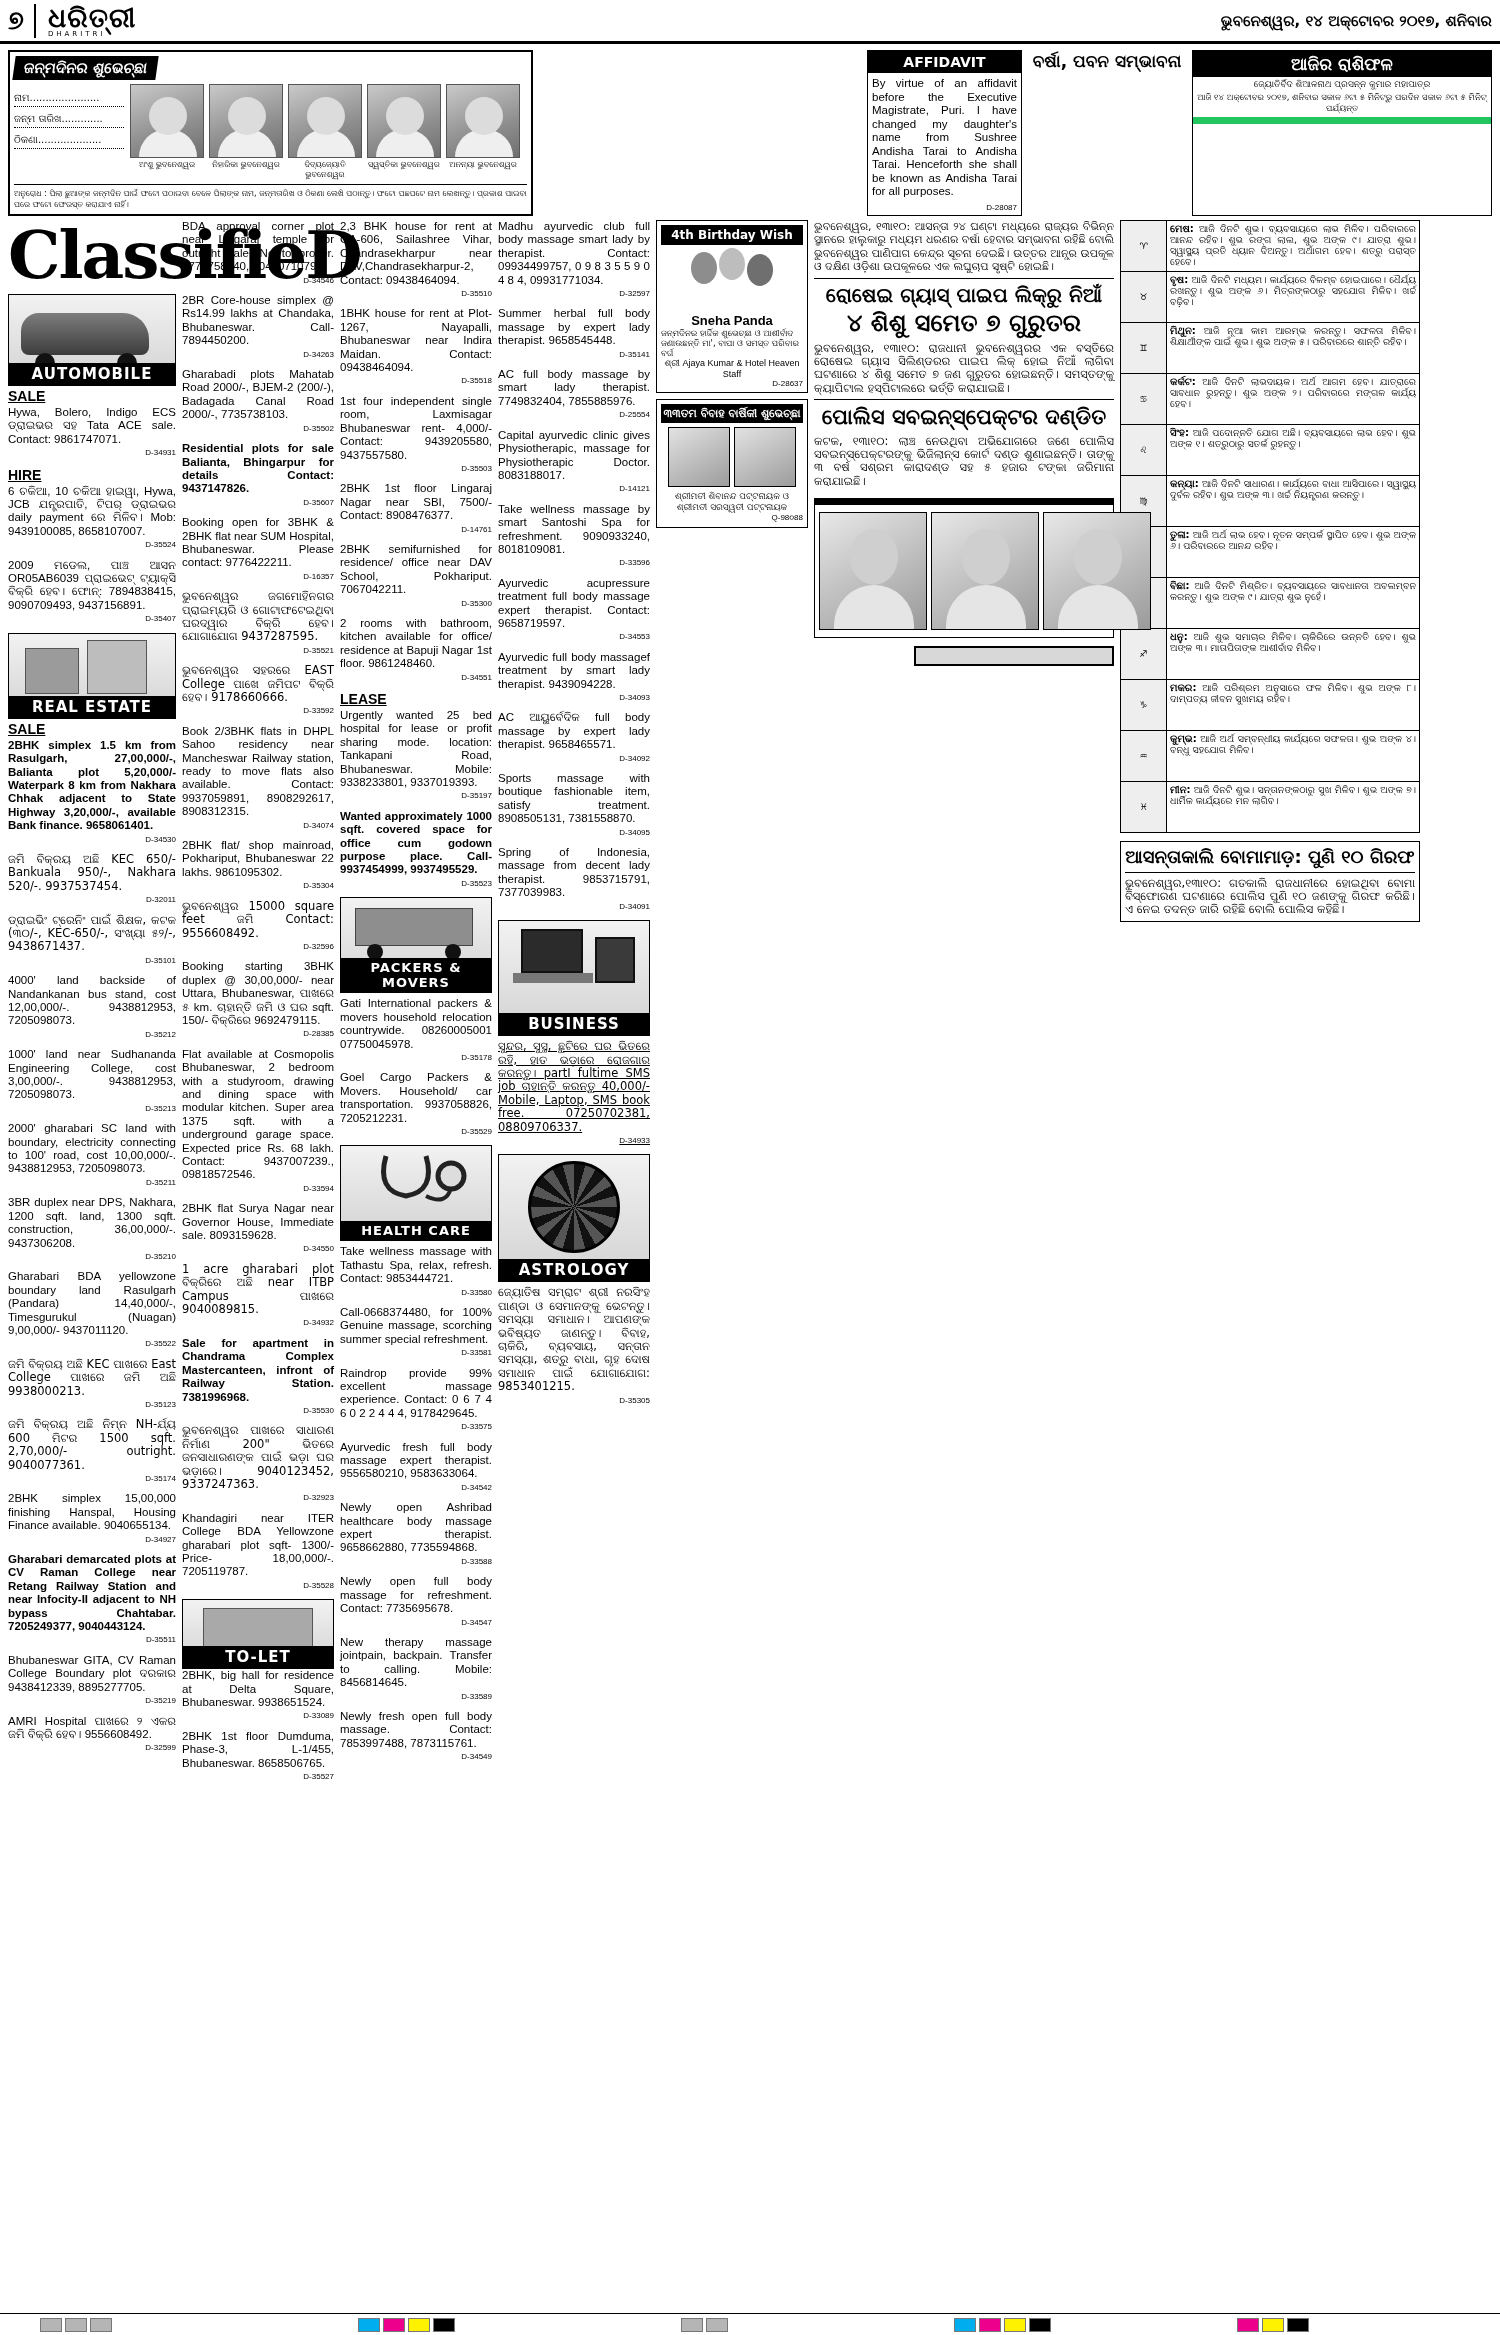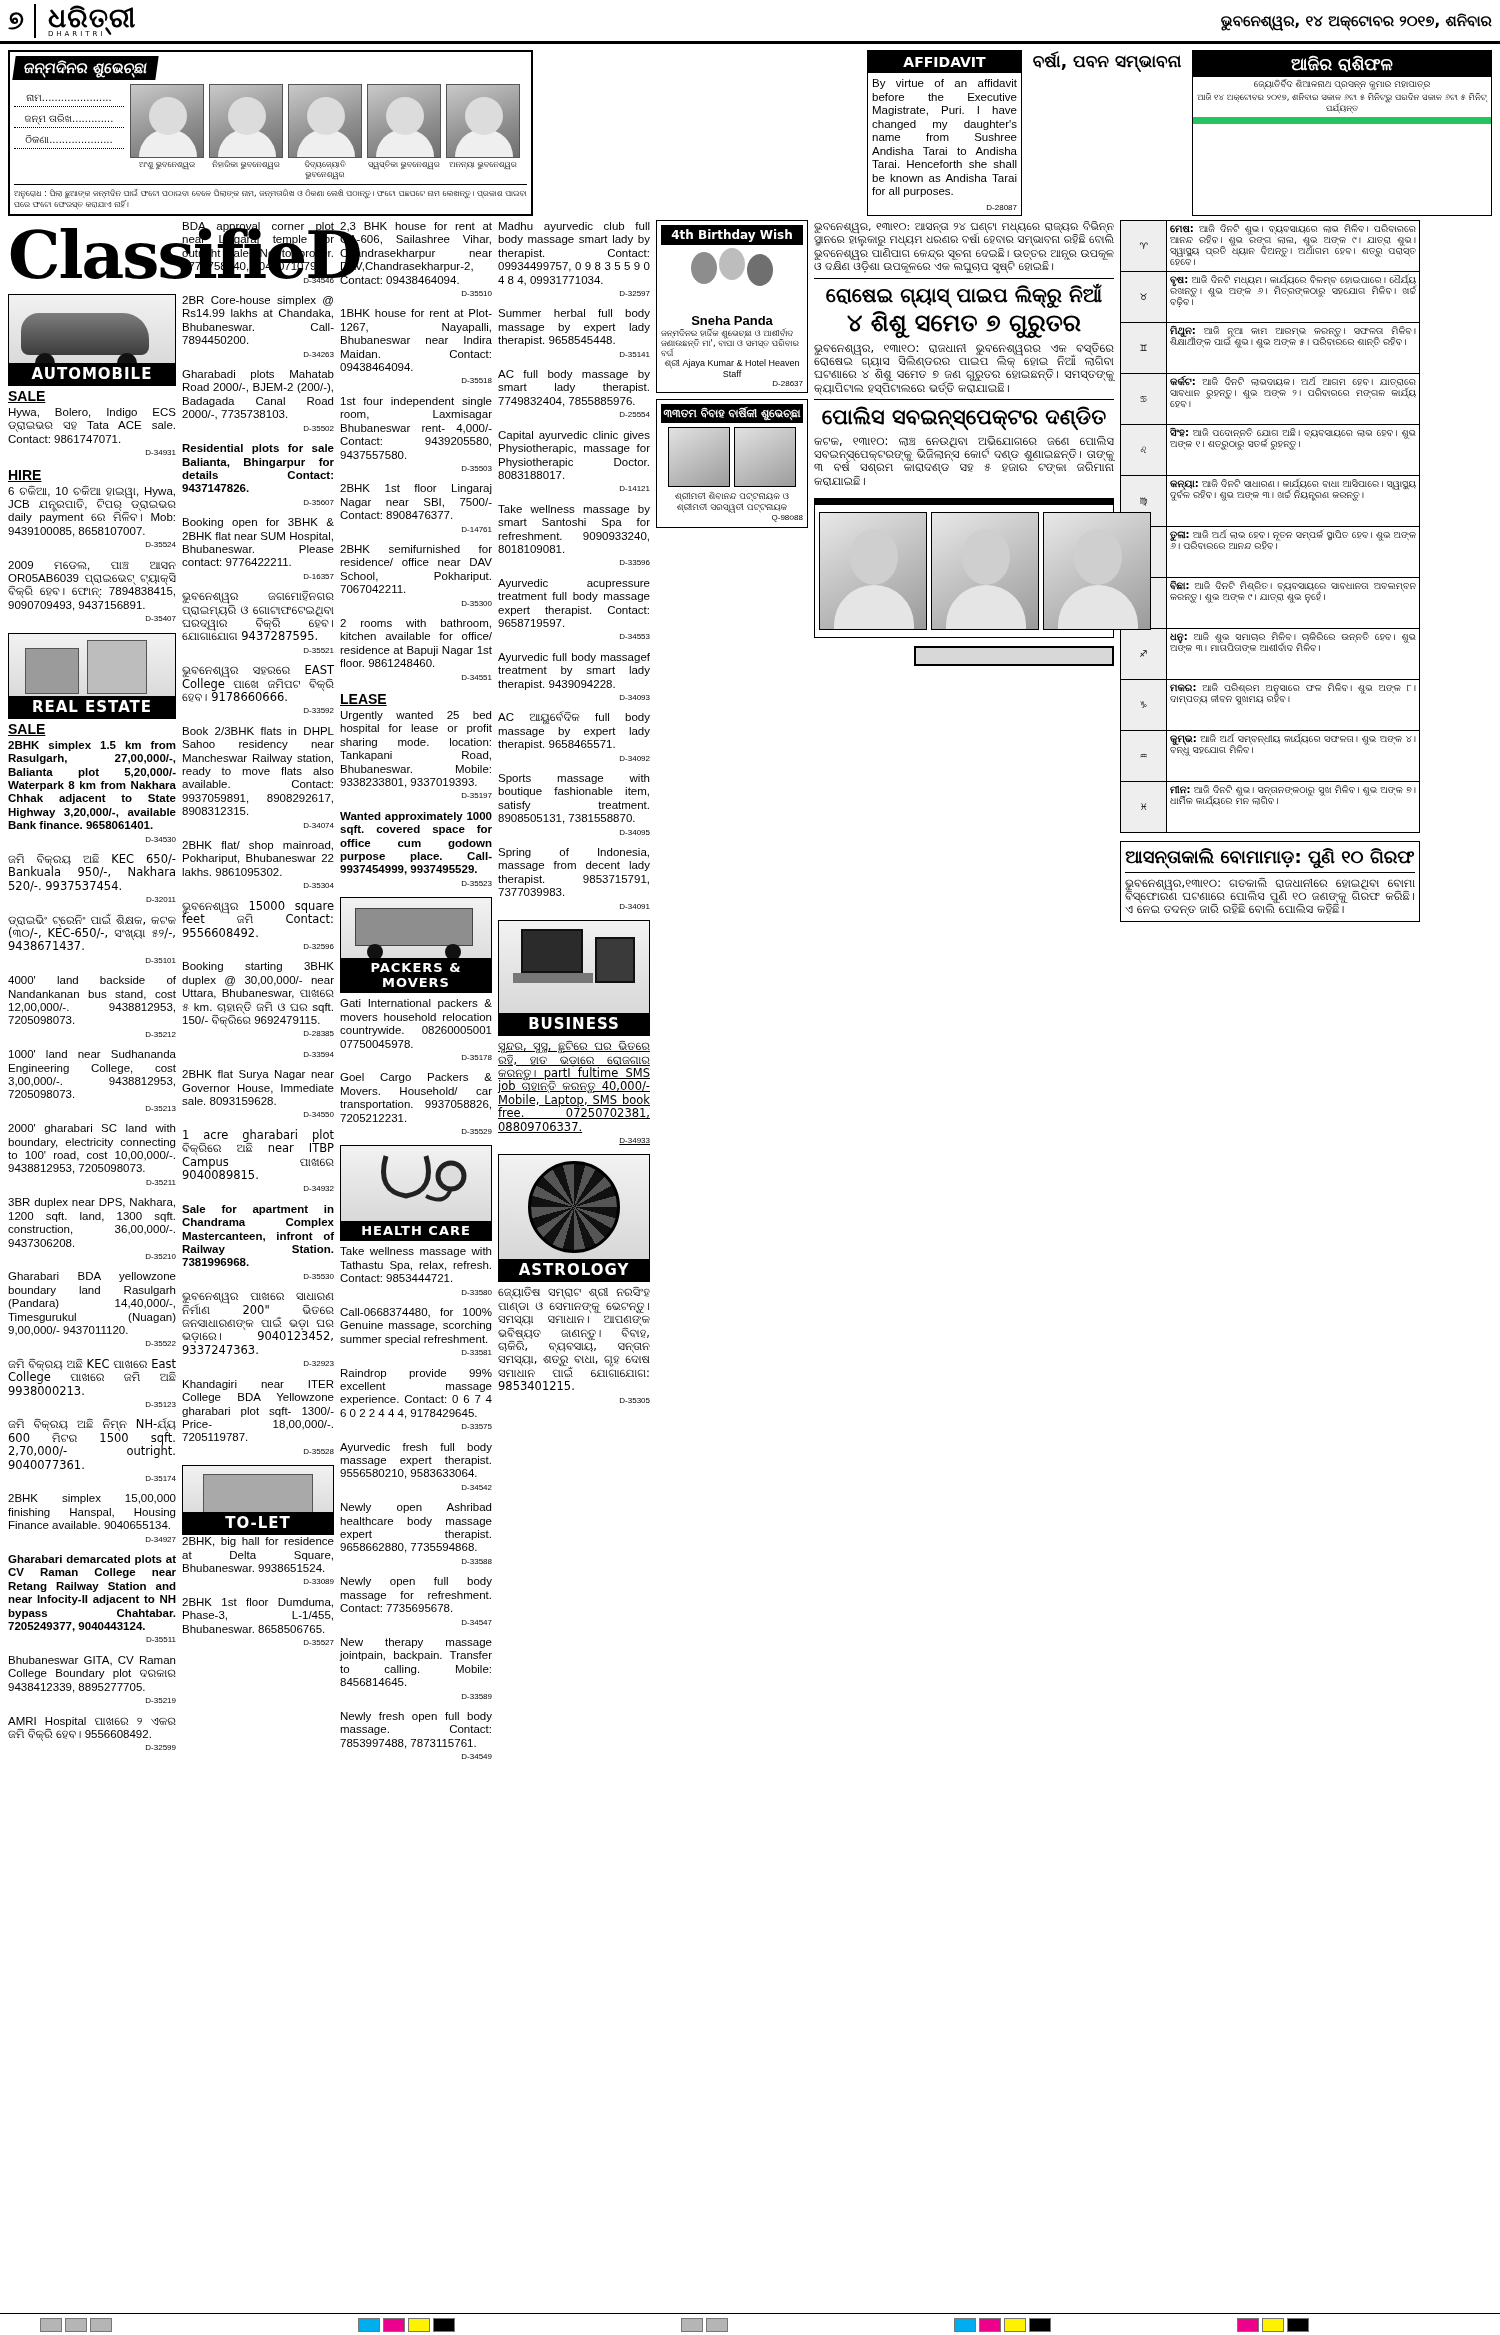--- a/index.html
+++ b/index.html
@@ -38,21 +38,21 @@
 
   
   .topstrip { display:flex; gap:6px; padding:6px 8px 0 8px; }
   .kids-box { width:525px; border:2px solid #000; padding:4px; position:relative; }
   .kids-title {
     display:inline-block; background:#000; color:#fff; font-weight:bold;
     padding:3px 10px; font-size:15px; font-family:"DejaVu Sans", sans-serif;
     transform:skewX(-8deg);
   }
   .kids-form { font-size:10px; line-height:16px; width:110px; display:inline-block; vertical-align:top; padding-top:6px;}
-  .kids-form div { border-bottom:1px dotted #000; margin-bottom:4px;text-align:center; }
+  .kids-form div { border-bottom:1px dotted #000; margin-bottom:4px; }
   .kid-row { display:flex; gap:5px; align-items:flex-start; }
   .kid { width:74px; text-align:center; }
   .kid .ph {
     width:74px; height:74px; border:1px solid #555;
     background:linear-gradient(160deg,#c9c9c9,#8f8f8f 60%,#6f6f6f);
     position:relative; overflow:hidden;
   }
   .kid .ph:after{
     content:""; position:absolute; left:18px; top:12px; width:38px; height:38px;
     border-radius:50%; background:#dcdcdc;
@@ -287,21 +287,21 @@
         <p><span>2BR Core-house simplex @ Rs14.99 lakhs at Chandaka, Bhubaneswar. Call- 7894450200.</span><span class="code">D-34263</span></p>
         <p><span>Gharabadi plots Mahatab Road 2000/-, BJEM-2 (200/-), Badagada Canal Road 2000/-, 7735738103.</span><span class="code">D-35502</span></p>
         <p><b>Residential plots for sale Balianta, Bhingarpur for details Contact: 9437147826.</b><span class="code">D-35607</span></p>
         <p><span>Booking open for 3BHK &amp; 2BHK flat near SUM Hospital, Bhubaneswar. Please contact: 9776422211.</span><span class="code">D-16357</span></p>
         <p><span class="odia">ଭୁବନେଶ୍ୱର ଜଗମୋହିନଗର ପ୍ରାଇମ୍ୟରି ଓ ଗୋଟାଫଟେଇଥିବା ଘରଦ୍ୱାର ବିକ୍ରି ହେବ। ଯୋଗାଯୋଗ 9437287595.</span><span class="code">D-35521</span></p>
         <p><span class="odia">ଭୁବନେଶ୍ୱର ସହରରେ EAST College ପାଖେ ଜମିପଟ ବିକ୍ରି ହେବ। 9178660666.</span><span class="code">D-33592</span></p>
         <p><span>Book 2/3BHK flats in DHPL Sahoo residency near Mancheswar Railway station, ready to move flats also available. Contact: 9937059891, 8908292617, 8908312315.</span><span class="code">D-34074</span></p>
         <p><span>2BHK flat/ shop mainroad, Pokhariput, Bhubaneswar 22 lakhs. 9861095302.</span><span class="code">D-35304</span></p>
         <p><span class="odia">ଭୁବନେଶ୍ୱର 15000 square feet ଜମି Contact: 9556608492.</span><span class="code">D-32596</span></p>
         <p><span>Booking starting 3BHK duplex @ 30,00,000/- near Uttara, Bhubaneswar, ପାଖରେ ୫ km. ଚାହାନ୍ତି ଜମି ଓ ଘର sqft. 150/- ବିକ୍ରିରେ 9692479115.</span><span class="code">D-28385</span></p>
-        <p><span class="code">D-33594</span></p>
+        <p><span>Flat available at Cosmopolis Bhubaneswar, 2 bedroom with a studyroom, drawing and dining space with modular kitchen. Super area 1375 sqft. with a underground garage space. Expected price Rs. 68 lakh. Contact: 9437007239., 09818572546.</span><span class="code">D-33594</span></p>
         <p><span>2BHK flat Surya Nagar near Governor House, Immediate sale. 8093159628.</span><span class="code">D-34550</span></p>
         <p><span class="odia">1 acre gharabari plot ବିକ୍ରିରେ ଅଛି near ITBP Campus ପାଖରେ 9040089815.</span><span class="code">D-34932</span></p>
         <p><b>Sale for apartment in Chandrama Complex Mastercanteen, infront of Railway Station. 7381996968.</b><span class="code">D-35530</span></p>
         <p><span class="odia">ଭୁବନେଶ୍ୱର ପାଖରେ ସାଧାରଣ ନିର୍ମାଣ 200" ଭିତରେ ଜନସାଧାରଣଙ୍କ ପାଇଁ ଭଡ଼ା ଘର ଭଡ଼ାରେ। 9040123452, 9337247363.</span><span class="code">D-32923</span></p>
         <p><span>Khandagiri near ITER College BDA Yellowzone gharabari plot sqft- 1300/- Price- 18,00,000/-. 7205119787.</span><span class="code">D-35528</span></p>
       </div>
       <div class="art tolet" style="height:70px;">
         <div style="position:absolute;left:20px;top:8px;width:110px;height:40px;background:#a9a9a9;border:1px solid #555;"></div>
         <div class="label">TO-LET</div>
       </div>

